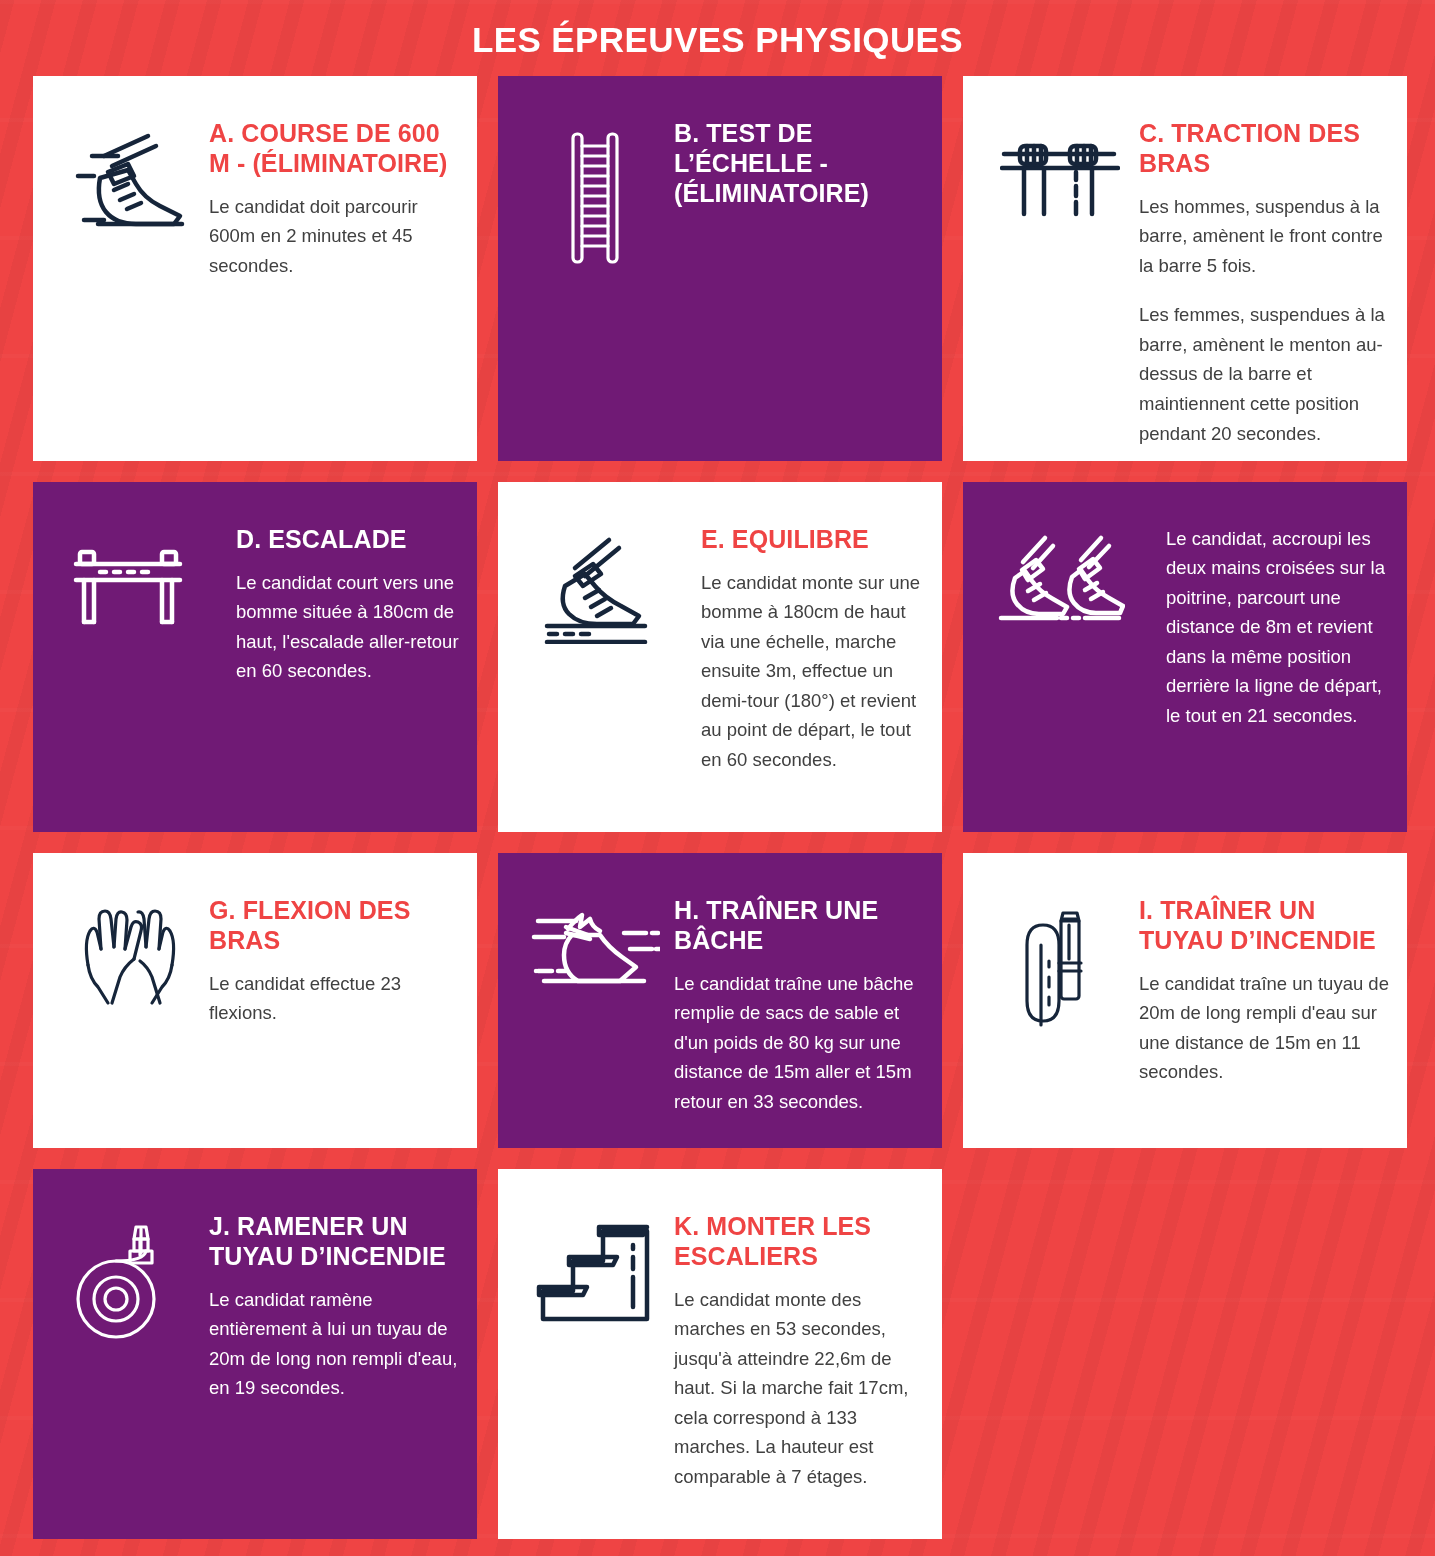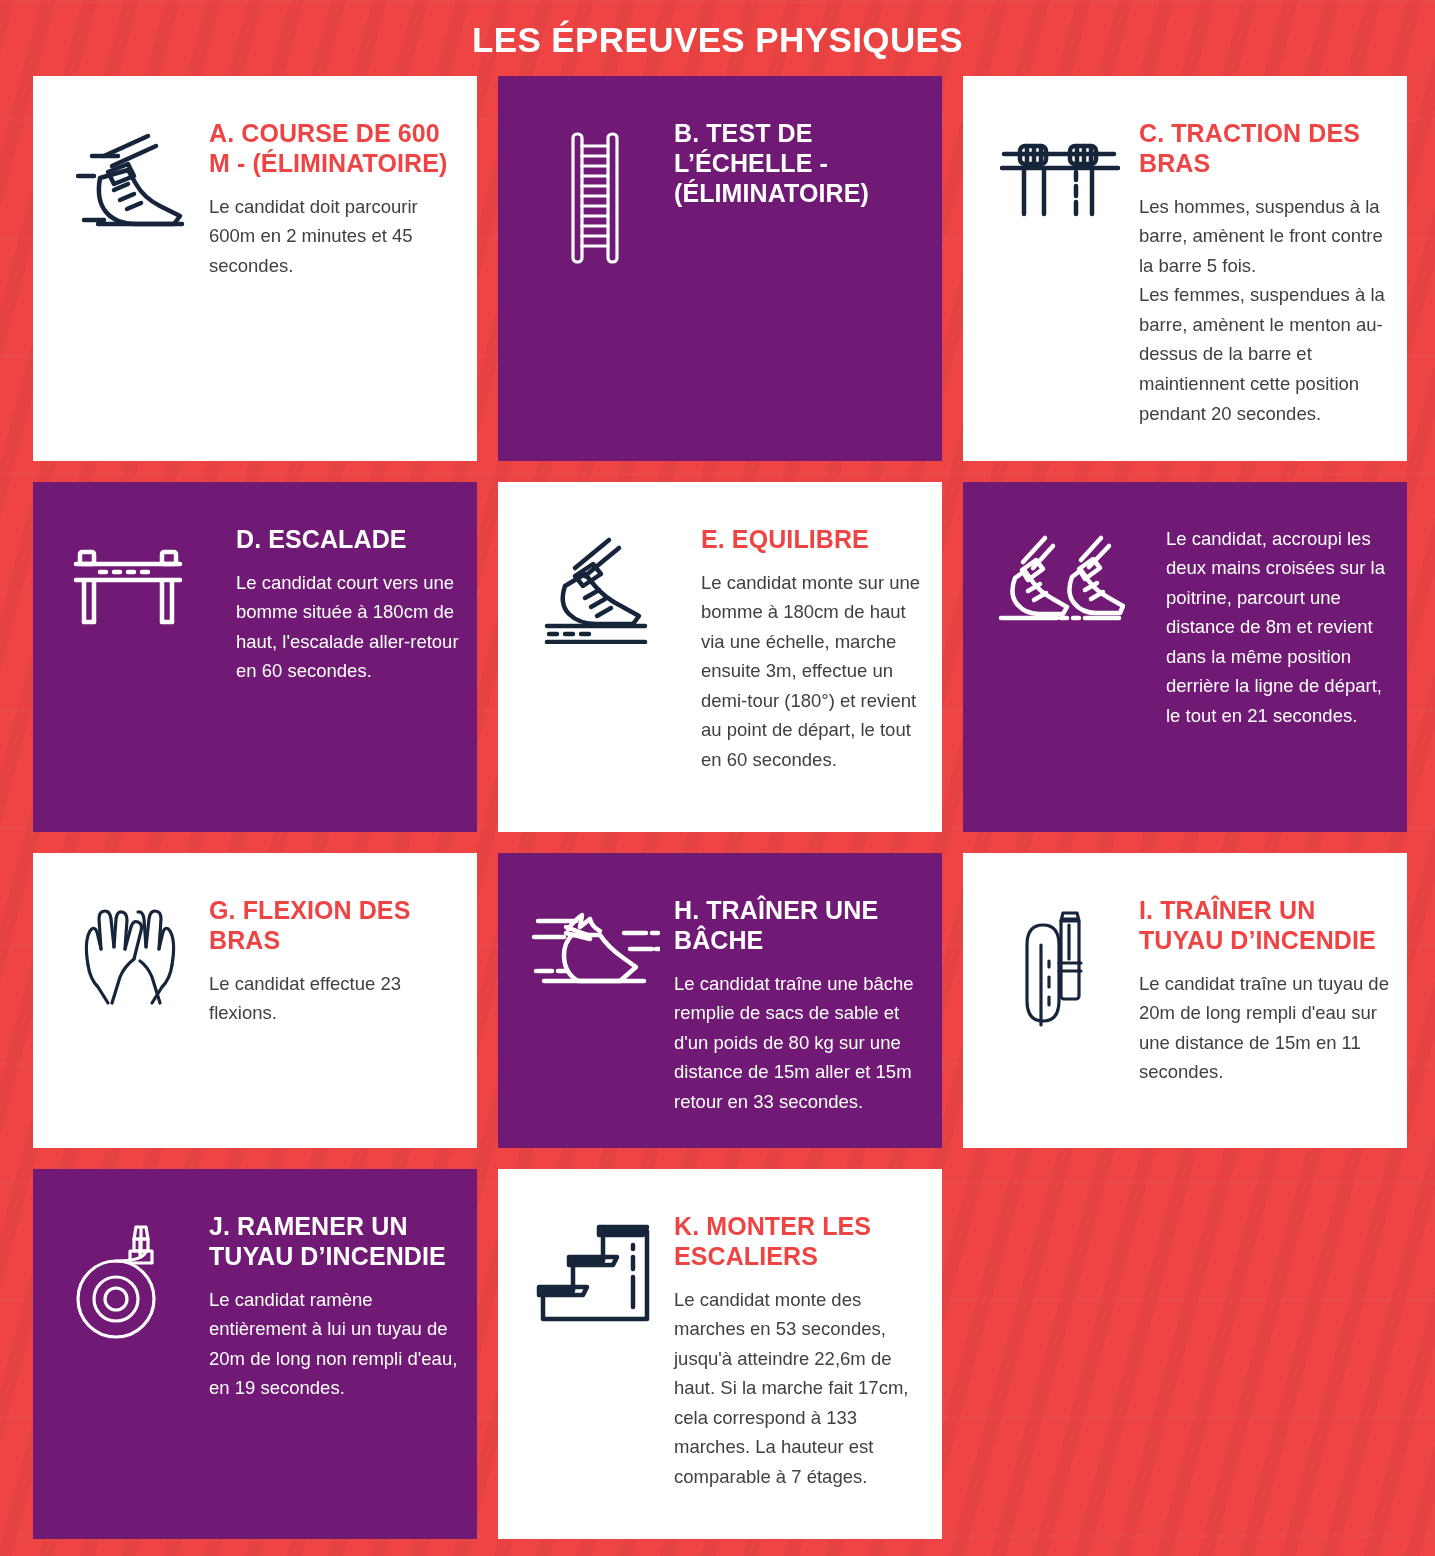--- a/index.html
+++ b/index.html
@@ -90,21 +90,21 @@
   }
   .light .card-title { color: #ef4444; }
   .dark  .card-title { color: #ffffff; }
 
   .card-text {
     font-size: 18.5px;
     line-height: 1.60;
   }
   .light .card-text { color: #404040; }
   .dark  .card-text { color: #ffffff; }
-  .card-text + .card-text { }
+  .card-text + .card-text { margin-top: 20px; }
 
   
   .light .ico { stroke: #16253a; }
   .dark  .ico { stroke: #ffffff; }
   .ico { fill: none; stroke-width: 4.5; stroke-linecap: round; stroke-linejoin: round; }
   .ico-thin { stroke-width: 3.2; }
 </style>
 </head>
 <body>
 

